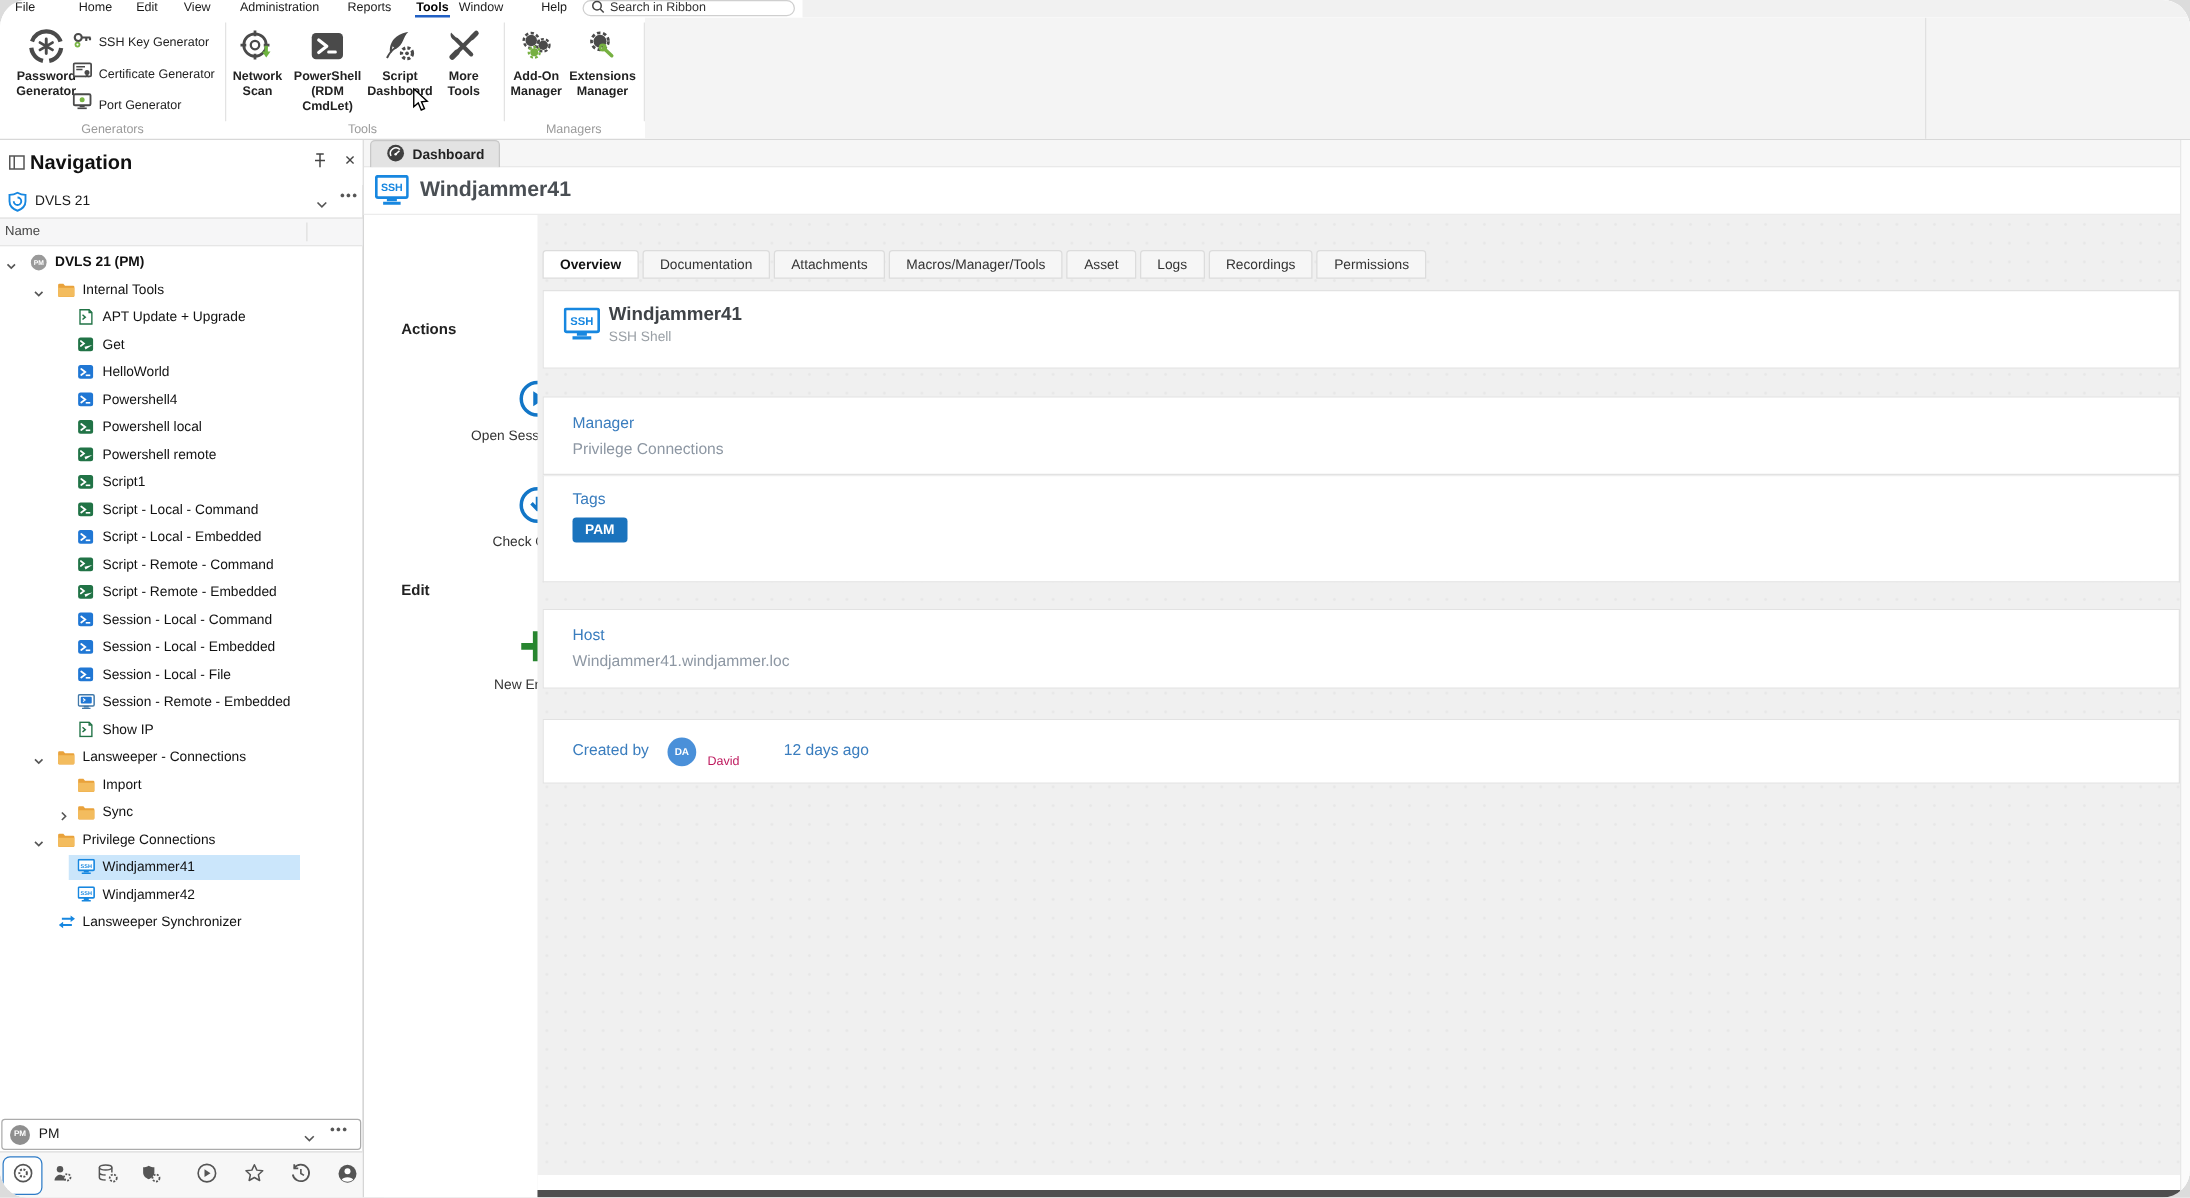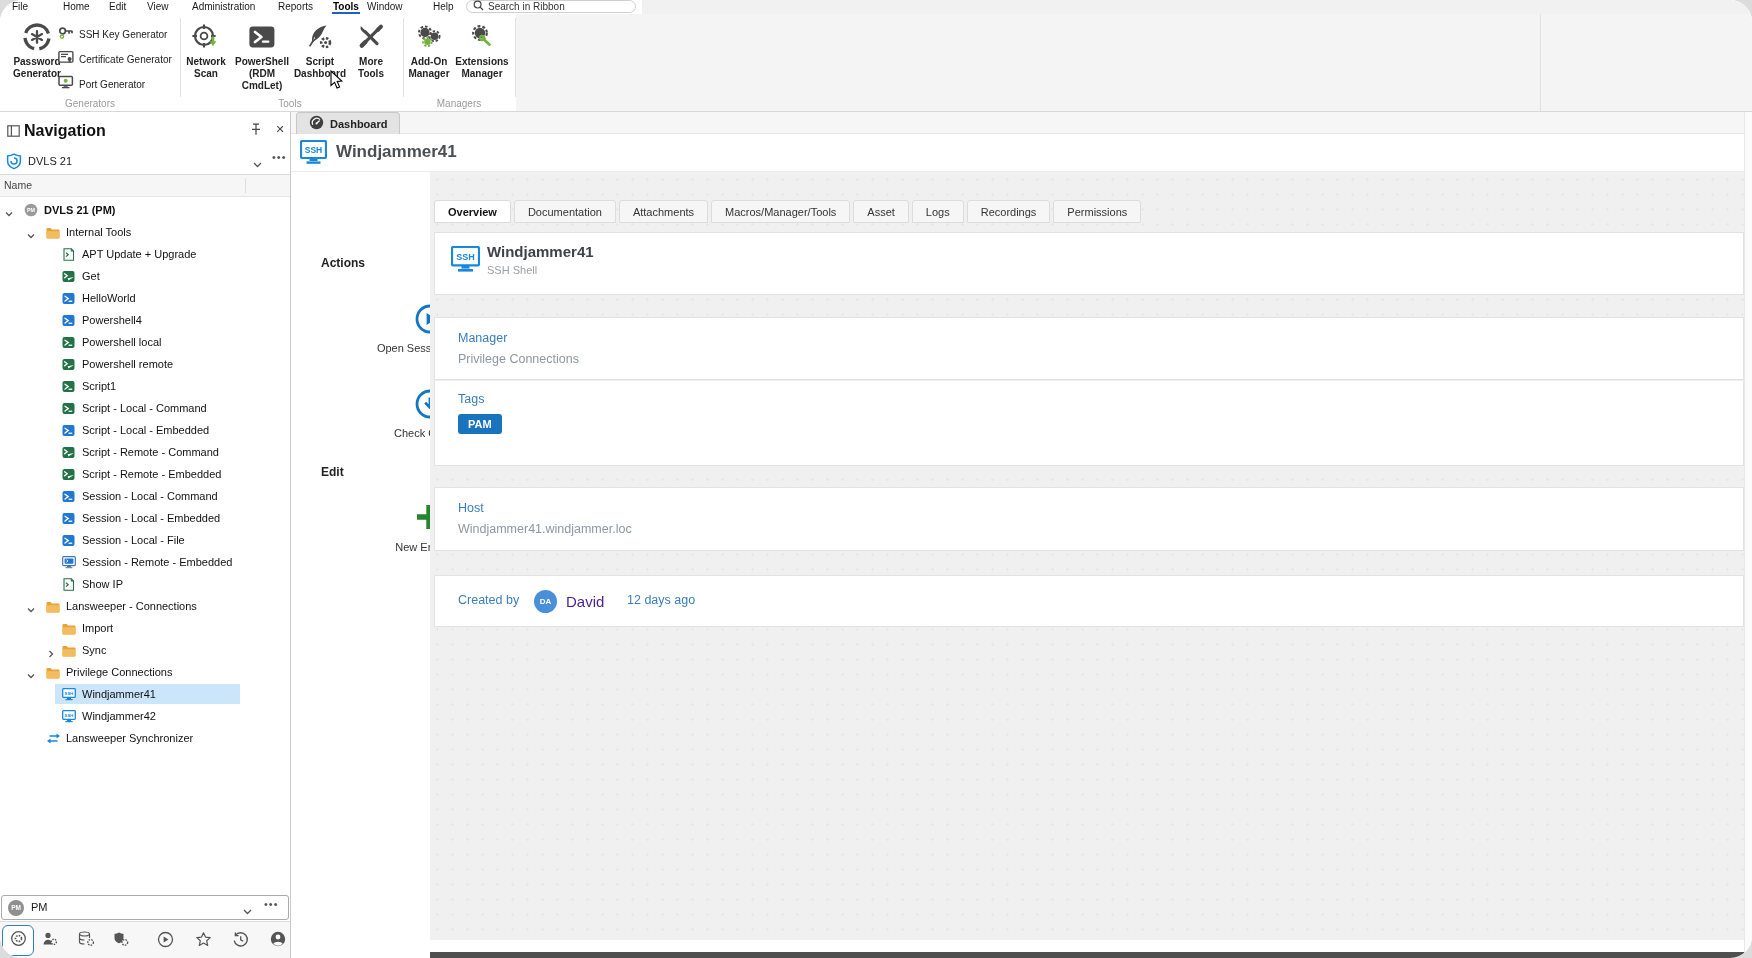--- a/index.html
+++ b/index.html
@@ -86,21 +86,21 @@
   #hero-sub { position:absolute; left:52px; top:31px; font-size:11px; color:#9aa0a6; }
   #sect-folder { top:145px; height:63px; }
   #sect-tags { top:208px; height:86px; border-top:1px solid #eeeeee; }
   #sect-host { top:315px; height:64px; }
   #sect-created { top:403px; height:52px; }
   .s-label { position:absolute; left:23px; top:13px; font-size:12.5px; color:#3a7dbe; }
   .s-value { position:absolute; left:23px; top:34px; font-size:12.5px; color:#8d97a3; }
   #tag-badge { position:absolute; left:23px; top:33px; background:#1a73bd; color:#fff; font-size:11px; font-weight:bold; padding:4px 10px; border-radius:3px; cursor:pointer; }
   #cb-label { position:absolute; left:23px; top:17px; font-size:12.5px; color:#3a7dbe; }
   #cb-avatar { position:absolute; left:99px; top:14px; width:23px; height:23px; border-radius:50%; background:#4a90d9; color:#fff; font-size:8px; font-weight:bold; text-align:center; line-height:23px; }
-  #cb-user { position:absolute; left:131px; top:17px; font-size:15px; color:#4c1d95; }
+  #cb-user { position:absolute; left:131px; top:28px; font-size:10px; color:#be185d; }
   #cb-when { position:absolute; left:192px; top:17px; font-size:12.5px; color:#3a7dbe; }
   #content-bottom-white { position:absolute; left:0; right:0; top:768px; height:12px; background:#fff; }
   #content-bottom-dark { position:absolute; left:0; right:0; top:780px; bottom:0; background:#4f4f4f; }
 
   #scroll-strip { position:absolute; left:1744px; top:112px; width:8px; bottom:0; background:#fbfbfb; border-left:1px solid #e8e8e8; z-index:6; cursor:pointer; }
   #mouse-cursor { position:absolute; left:330px; top:70px; z-index:9; }
 </style>
 </head>
 <body>
 

